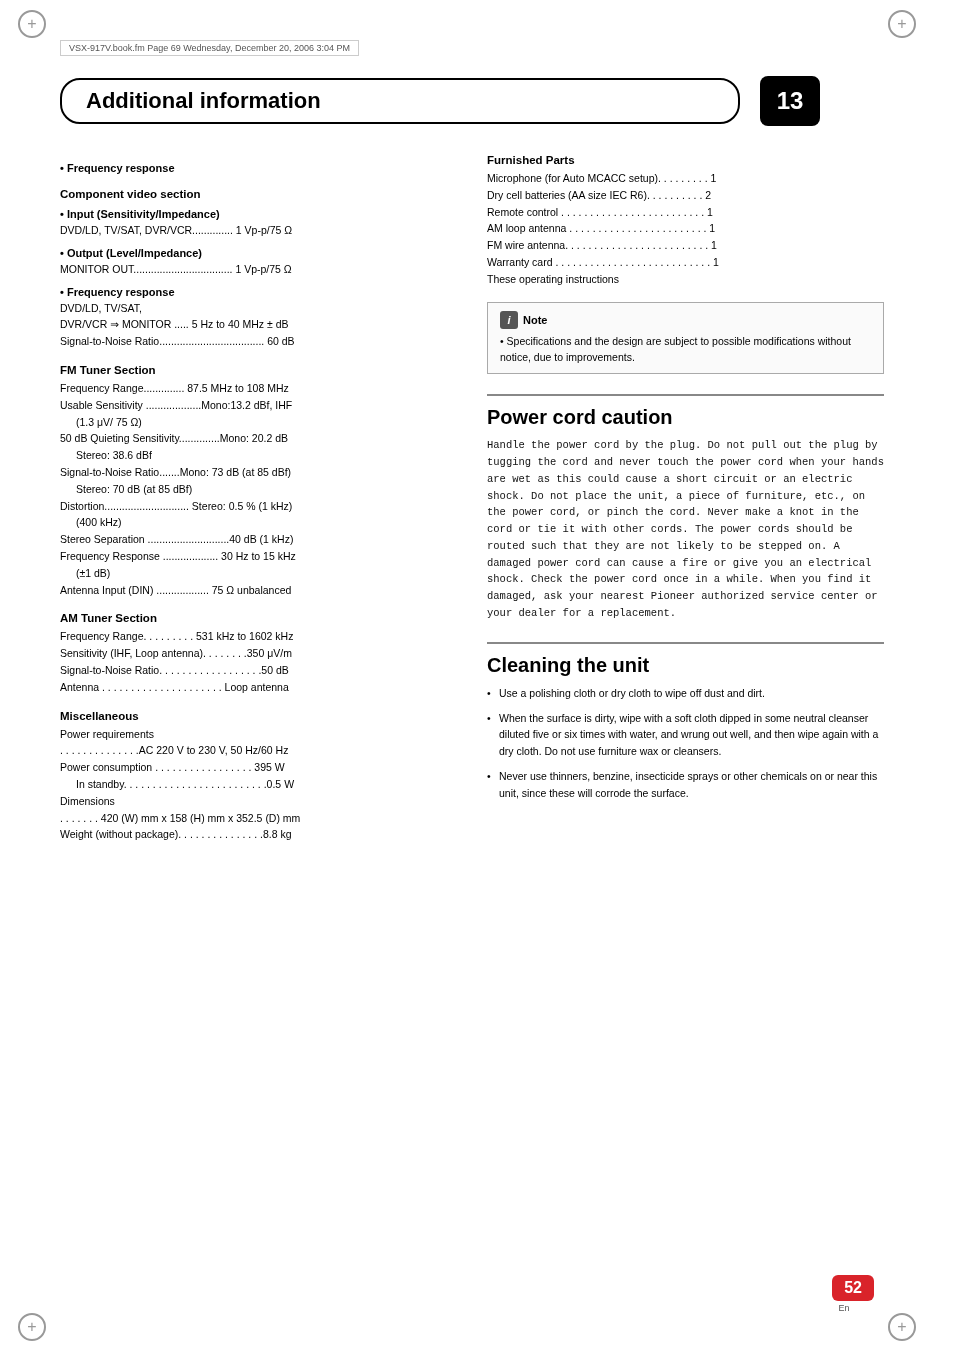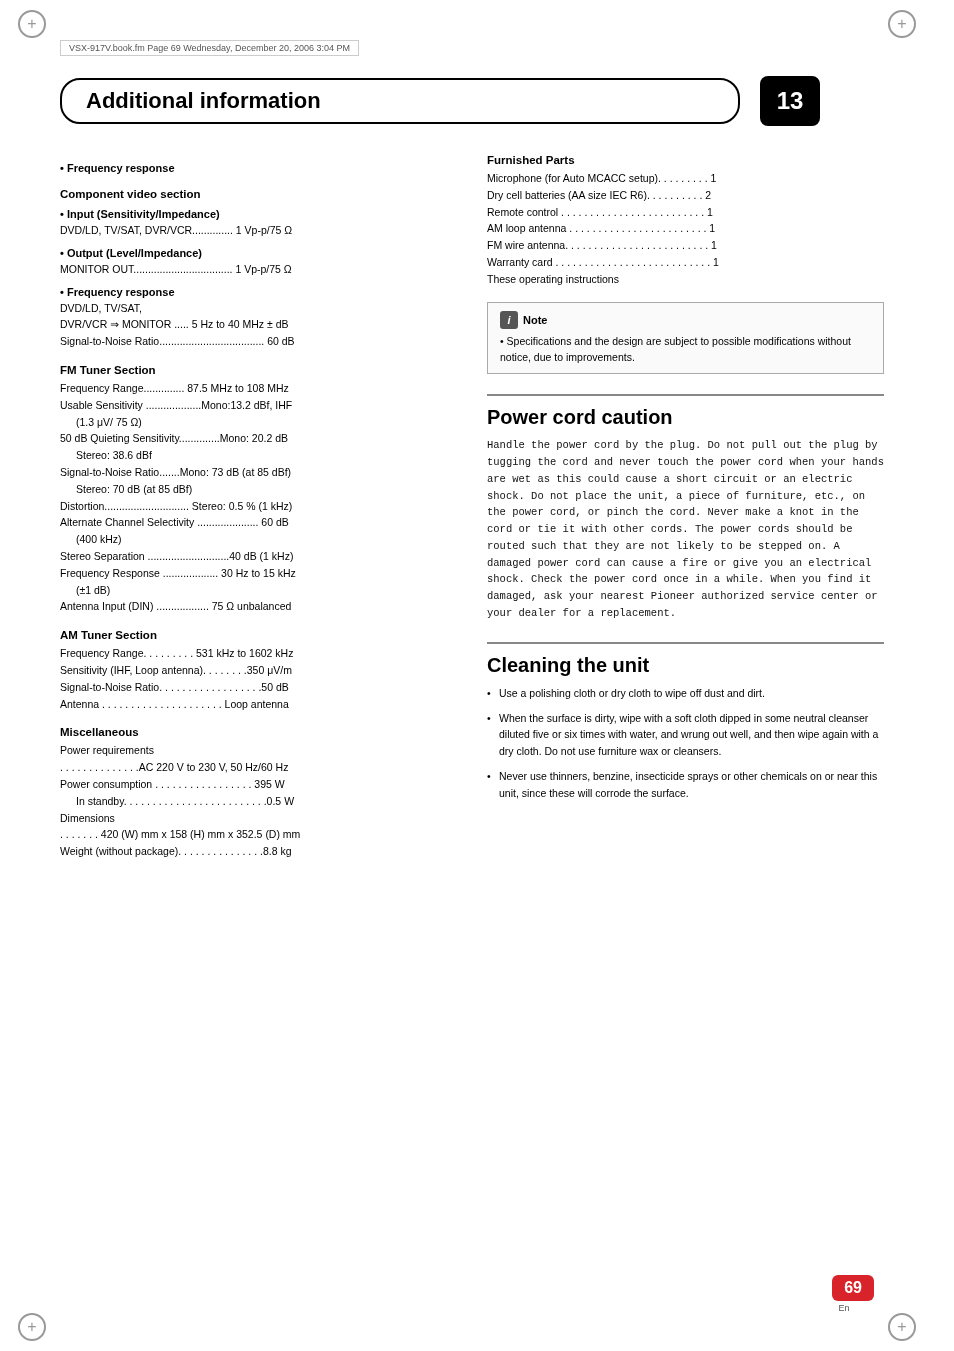--- a/index.html
+++ b/index.html
@@ -306,21 +306,20 @@
       <div class="section-heading">FM Tuner Section</div>
       <div class="spec-block">
         <div>Frequency Range.............. 87.5 MHz to 108 MHz</div>
         <div>Usable Sensitivity ...................Mono:13.2 dBf, IHF</div>
         <div class="indent">(1.3 μV/ 75 Ω)</div>
         <div>50 dB Quieting Sensitivity..............Mono: 20.2 dB</div>
         <div class="indent">Stereo: 38.6 dBf</div>
         <div>Signal-to-Noise Ratio.......Mono: 73 dB (at 85 dBf)</div>
         <div class="indent">Stereo: 70 dB (at 85 dBf)</div>
         <div>Distortion............................. Stereo: 0.5 % (1 kHz)</div>
-        <div>Alternate Channel Selectivity ..................... 60 dB</div>
         <div class="indent">(400 kHz)</div>
         <div>Stereo Separation ............................40 dB (1 kHz)</div>
         <div>Frequency Response ................... 30 Hz to 15 kHz</div>
         <div class="indent">(±1 dB)</div>
         <div>Antenna Input (DIN) .................. 75 Ω unbalanced</div>
       </div>
 
       <div class="section-heading">AM Tuner Section</div>
       <div class="spec-block">
         <div>Frequency Range. . . . . . . . . 531 kHz to 1602 kHz</div>
@@ -378,16 +377,16 @@
           <li>Use a polishing cloth or dry cloth to wipe off dust and dirt.</li>
           <li>When the surface is dirty, wipe with a soft cloth dipped in some neutral cleanser diluted five or six times with water, and wrung out well, and then wipe again with a dry cloth. Do not use furniture wax or cleansers.</li>
           <li>Never use thinners, benzine, insecticide sprays or other chemicals on or near this unit, since these will corrode the surface.</li>
         </ul>
       </div>
 
     </div>
   </div>
 
   
-  <div class="page-number-box">69</div>
+  <div class="page-number-box">52</div>
   <div class="page-en">En</div>
 
 </div>
 
 </body></html>

